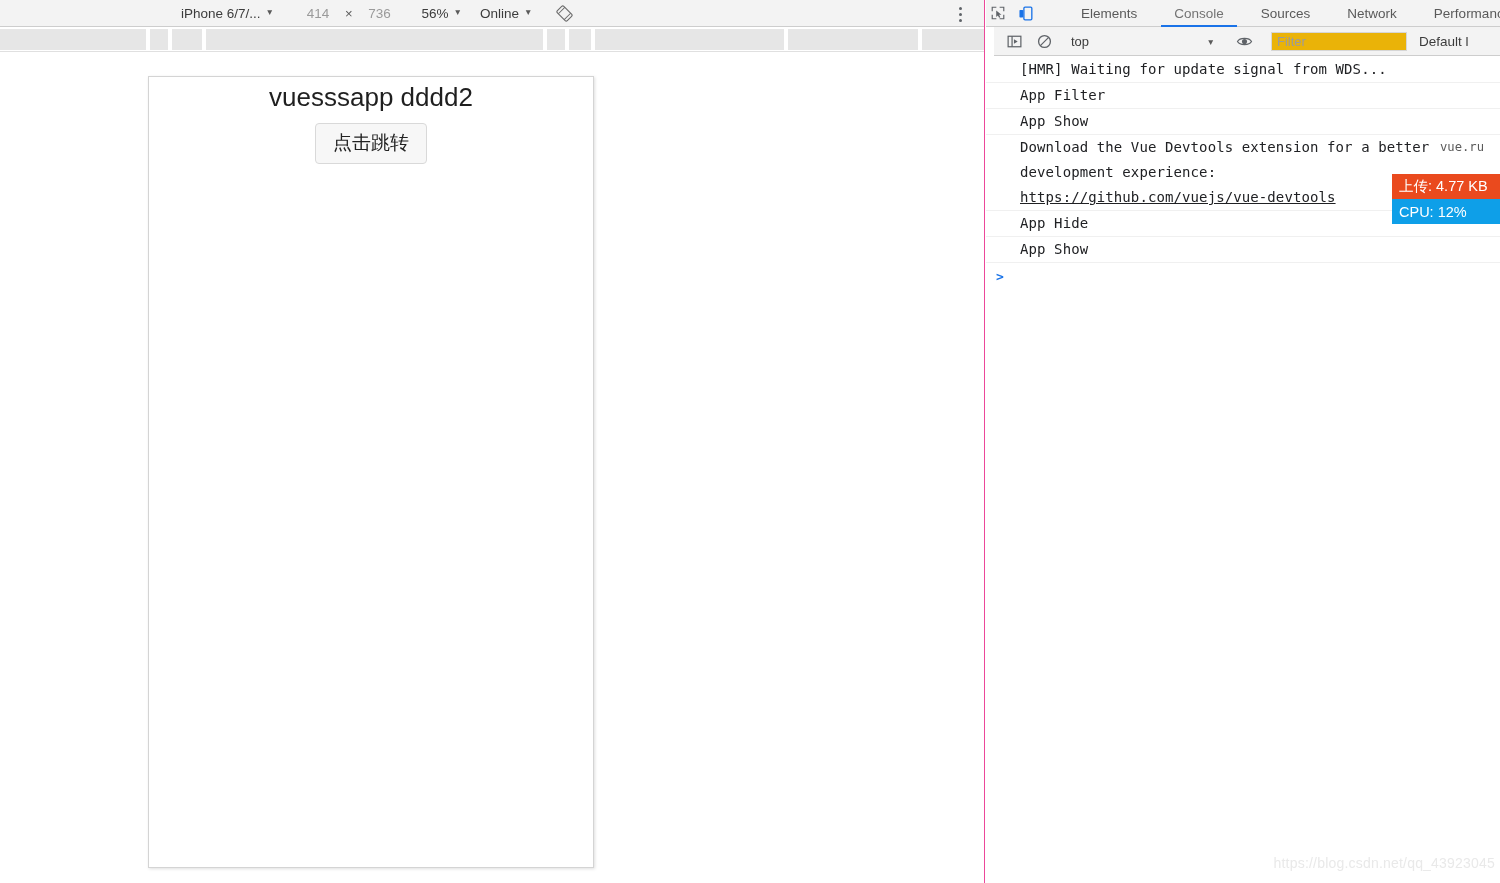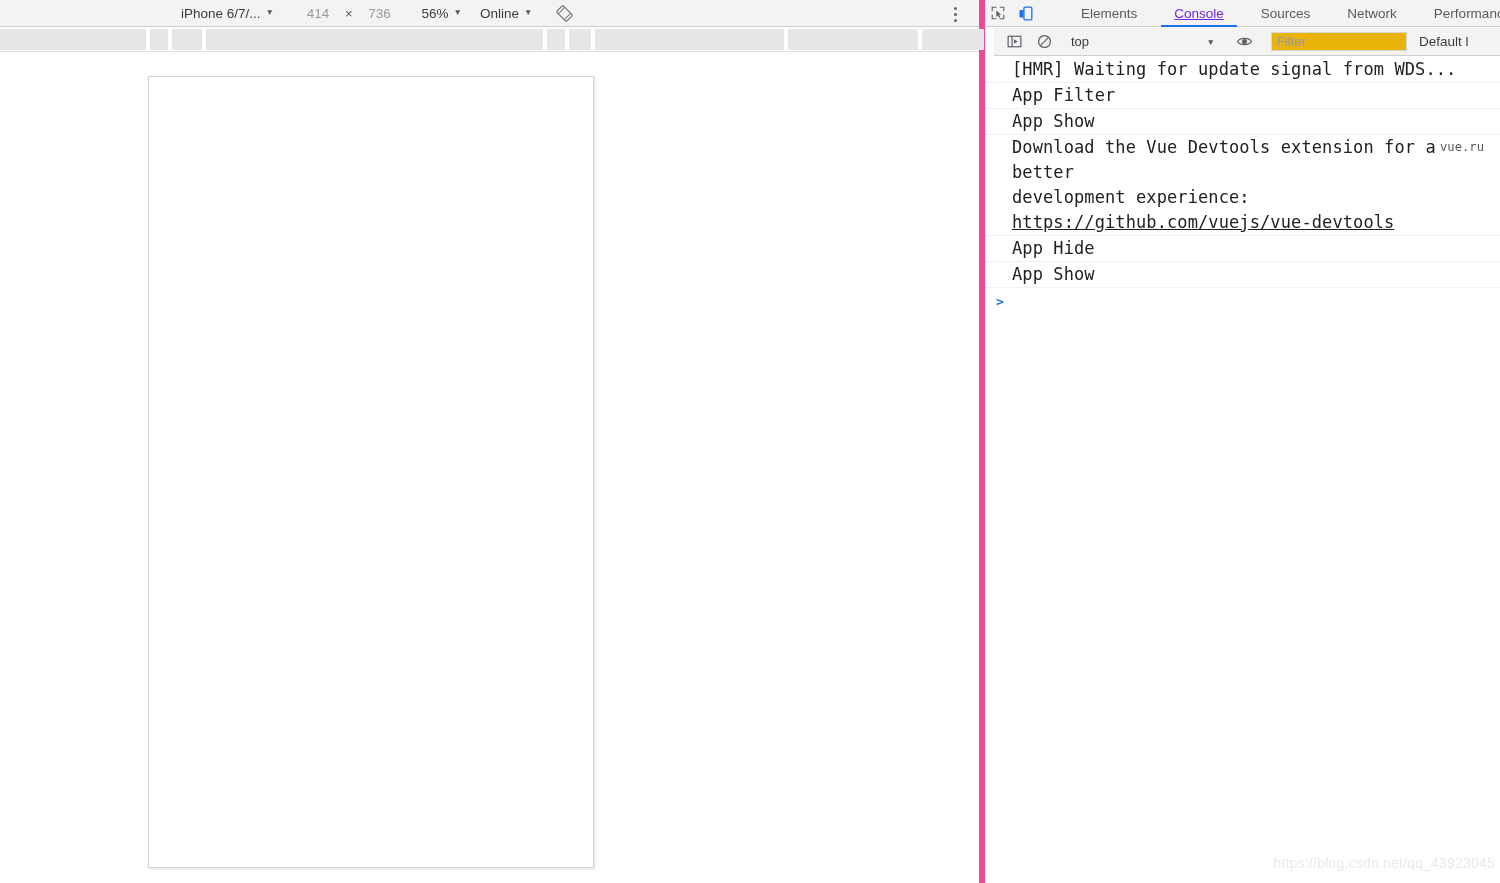--- a/index.html
+++ b/index.html
@@ -19,21 +19,21 @@
     height: 883px;
   }
 
   
   #device-pane {
     position: absolute;
     left: 0; top: 0;
     width: 985px;
     height: 883px;
     background: #ffffff;
-    border-right: 6px solid #ec4899;
+    border-right: 1px solid #ec4899;
     box-sizing: border-box;
   }
 
   
   #device-toolbar {
     position: relative;
     height: 27px;
     background: #f3f3f3;
     border-bottom: 1px solid #cdcdcd;
     display: flex;
@@ -219,23 +219,22 @@
     padding: 0 13px;
     font-size: 13.5px;
     color: #5a5a5a;
     white-space: nowrap;
     box-sizing: border-box;
     border-bottom: 2px solid transparent;
     position: relative;
     top: 1px;
   }
   .dt-tab.active {
-    color: #6d28d9;
+    color: #737373;
     border-bottom-color: #1a73e8;
-    text-decoration: underline;
   }
 
   
   #console-toolbar {
     position: relative;
     height: 29px;
     background: #f3f3f3;
     border-bottom: 1px solid #cdcdcd;
     display: flex;
     align-items: center;
@@ -293,24 +292,24 @@
   .console-row {
     position: relative;
     border-bottom: 1px solid #f0f0f0;
     min-height: 25px;
     display: flex;
     align-items: flex-start;
     box-sizing: border-box;
   }
   .console-text {
     font-family: "DejaVu Sans Mono", monospace;
-    font-size: 17px;
+    font-size: 14px;
     line-height: 25px;
     color: #202124;
-    padding-left: 26px;
+    padding-left: 34px;
     white-space: pre-wrap;
     flex: 1;
     letter-spacing: 0.1px;
   }
   .console-text .clink {
     color: #202124;
     text-decoration: underline;
   }
   .console-src {
     font-family: "DejaVu Sans Mono", monospace;
@@ -420,20 +419,24 @@
       <div class="seg" style="left:172px;width:30px;"></div>
       <div class="seg" style="left:206px;width:337px;"></div>
       <div class="seg" style="left:547px;width:18px;"></div>
       <div class="seg" style="left:569px;width:22px;"></div>
       <div class="seg" style="left:595px;width:189px;"></div>
       <div class="seg" style="left:788px;width:130px;"></div>
       <div class="seg" style="left:922px;width:62px;"></div>
     </div>
 
     <div id="phone">
+      <div id="page-body">
+        <div id="app-message">vuesssapp dddd2</div>
+        <button id="jump-button">点击跳转</button>
+      </div>
     </div>
   </div>
 
   <div id="devtools">
 
     <div id="dt-tabbar">
       <div class="dt-toolicon" id="inspect-icon">
         <svg width="16" height="16" viewBox="0 0 18 18">
           <path d="M2.5 2.5h4M2.5 2.5v4M15.5 2.5h-4M15.5 2.5v4M2.5 15.5h4M2.5 15.5v-4M15.5 15.5h-4M15.5 15.5v-4" stroke="#5f6368" stroke-width="1.3" fill="none" stroke-linecap="square"></path>
           <path d="M7 6.2 L7 13.6 L8.9 11.7 L10.2 14.4 L11.6 13.7 L10.3 11.1 L12.9 10.9 Z" fill="#5f6368"></path>
@@ -511,15 +514,19 @@
       <div class="console-row">
         <div class="console-text">App Show</div>
       </div>
 
       <div class="console-row" id="prompt-row">
         <span id="prompt-caret">&gt;</span>
       </div>
     </div>
   </div>
 
+  <div id="overlay-badges">
+    <div class="badge" id="upload-badge" style="background: rgb(234, 74, 30);">上传: 4.77 KB</div>
+    <div class="badge" id="cpu-badge" style="background: rgb(14, 159, 232);">CPU: 12%</div>
+  </div>
 
   <div id="watermark">https://blog.csdn.net/qq_43923045</div>
 </div>
 
 </body></html>

